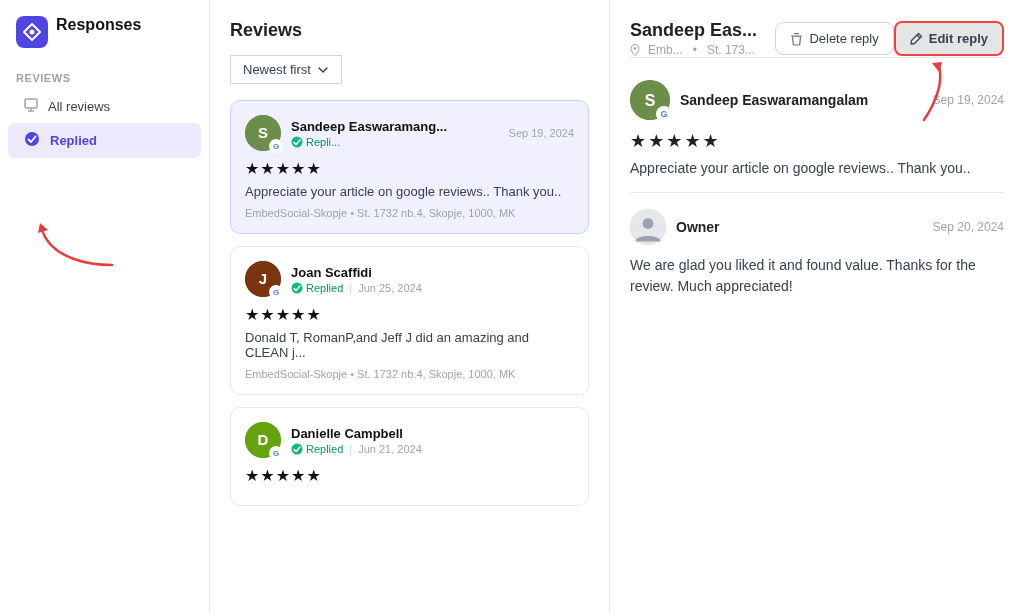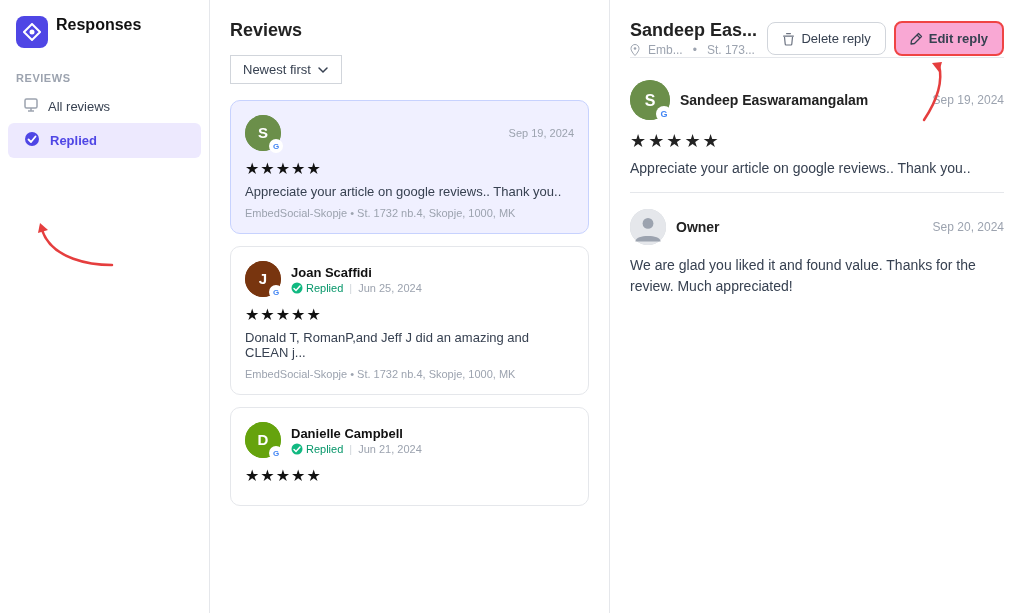--- a/index.html
+++ b/index.html
@@ -38,23 +38,23 @@
     .review-date { font-size: 11px; color: #9ca3af; margin-left: auto; white-space: nowrap; }
     .stars { color: #111; font-size: 16px; letter-spacing: 1px; margin-bottom: 6px; }
     .review-text { font-size: 13px; color: #374151; margin-bottom: 8px; }
     .review-source { font-size: 11px; color: #9ca3af; }
 
     
     .detail-panel { flex: 1; padding: 20px; overflow-y: auto; }
     .detail-header { display: flex; align-items: center; justify-content: space-between; margin-bottom: 6px; border-bottom: 1px solid #e5e7eb; }
     .detail-name { font-size: 18px; font-weight: 700; }
     .detail-meta { font-size: 12px; color: #9ca3af; display: flex; align-items: center; gap: 8px; margin-top: 2px; text-align: center; }
-    .detail-actions { display: flex; gap: 8px; align-items: center; }
+    .detail-actions { display: flex; align-items: center; }
     .btn { display: flex; align-items: center; gap: 6px; padding: 8px 14px; border-radius: 8px; font-size: 13px; font-weight: 500; cursor: pointer; border: 1px solid #d1d5db; background: #fff; color: #374151; }
-    .btn-primary { border: 2px solid #ef4444; background: #f9a8d4; color: #374151; font-weight: 600; text-align: right; }
+    .btn-primary { border: 2px solid #ef4444; background: #e5e5e5; color: #374151; font-weight: 600; text-align: right; }
 
     .detail-review { padding: 16px 0; border-bottom: 1px solid #e5e7eb; }
     .detail-reviewer-row { display: flex; align-items: center; gap: 10px; margin-bottom: 10px; }
     .detail-reviewer-name { font-weight: 600; font-size: 14px; }
     .detail-date { font-size: 12px; color: #9ca3af; margin-left: auto; }
     .detail-stars { font-size: 18px; letter-spacing: 2px; margin-bottom: 8px; }
     .detail-text { font-size: 14px; color: #374151; }
 
     .owner-reply { padding: 16px 0; }
     .owner-row { display: flex; align-items: center; gap: 10px; margin-bottom: 10px; }
@@ -123,20 +123,32 @@
     <div class="review-card active">
       <div class="review-header">
         <div class="avatar-stack">
           <div class="avatar" style="background:#6b8f4a;">
             <svg width="36" height="36" viewBox="0 0 36 36">
                 <circle cx="18" cy="18" r="18" fill="#6b8f4a"></circle>
                 <text x="18" y="23" text-anchor="middle" fill="white" font-size="15" font-weight="bold" font-family="sans-serif">S</text>
               </svg>
           </div>
           <div class="google-badge" style="position:absolute;bottom:-2px;right:-2px;width:14px;height:14px;background:white;border-radius:50%;display:flex;align-items:center;justify-content:center;font-size:8px;font-weight:bold;color:#4285f4;">G</div>
+        </div>
+        <div class="review-meta">
+          <div class="reviewer-name">Sandeep Easwaramang...</div>
+          <div class="review-status">
+            <span class="status-badge">
+              <svg width="12" height="12" viewBox="0 0 12 12" fill="none">
+                  <circle cx="6" cy="6" r="5.5" fill="#10b981"></circle>
+                  <polyline points="3,6.5 5,8.5 9,4" stroke="white" stroke-width="1.5" fill="none" stroke-linecap="round"></polyline>
+                </svg>
+              <span>Repli...</span>
+            </span>
+          </div>
         </div>
         <div class="review-date">Sep 19, 2024</div>
       </div>
       <div class="stars">★★★★★</div>
       <div class="review-text">Appreciate your article on google reviews.. Thank you..</div>
       <div class="review-source">EmbedSocial-Skopje  •  St. 1732 nb.4, Skopje, 1000, MK</div>
     </div>
 
     <div class="review-card">
       <div class="review-header">

